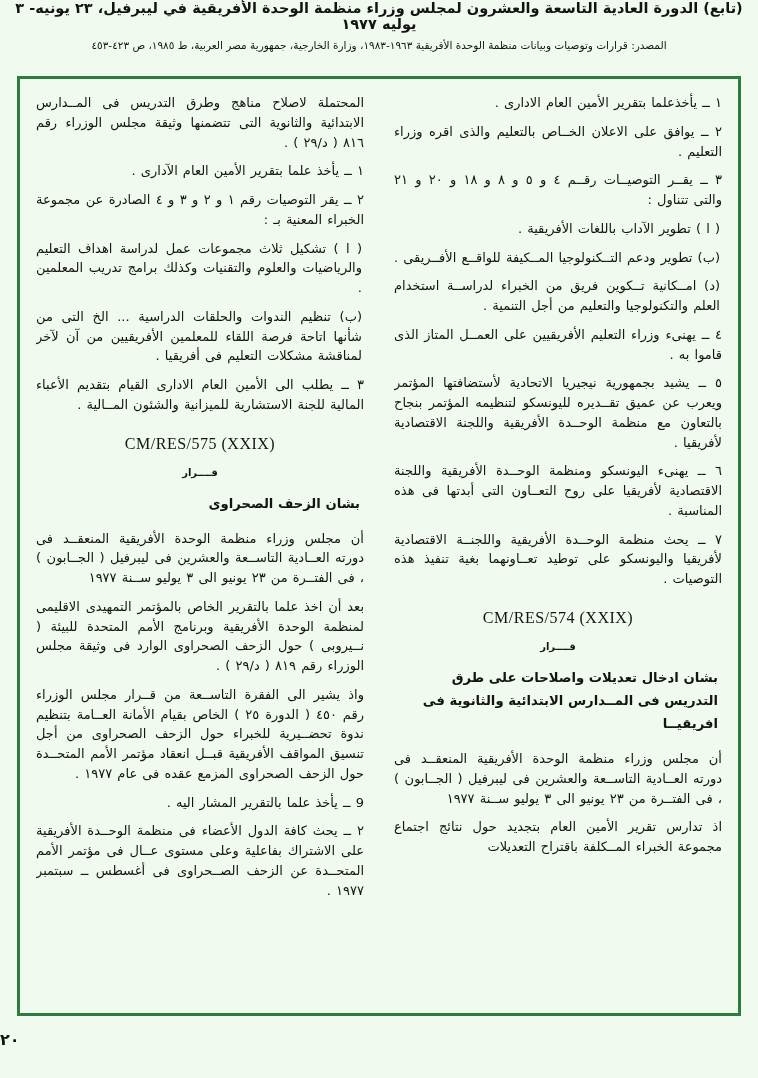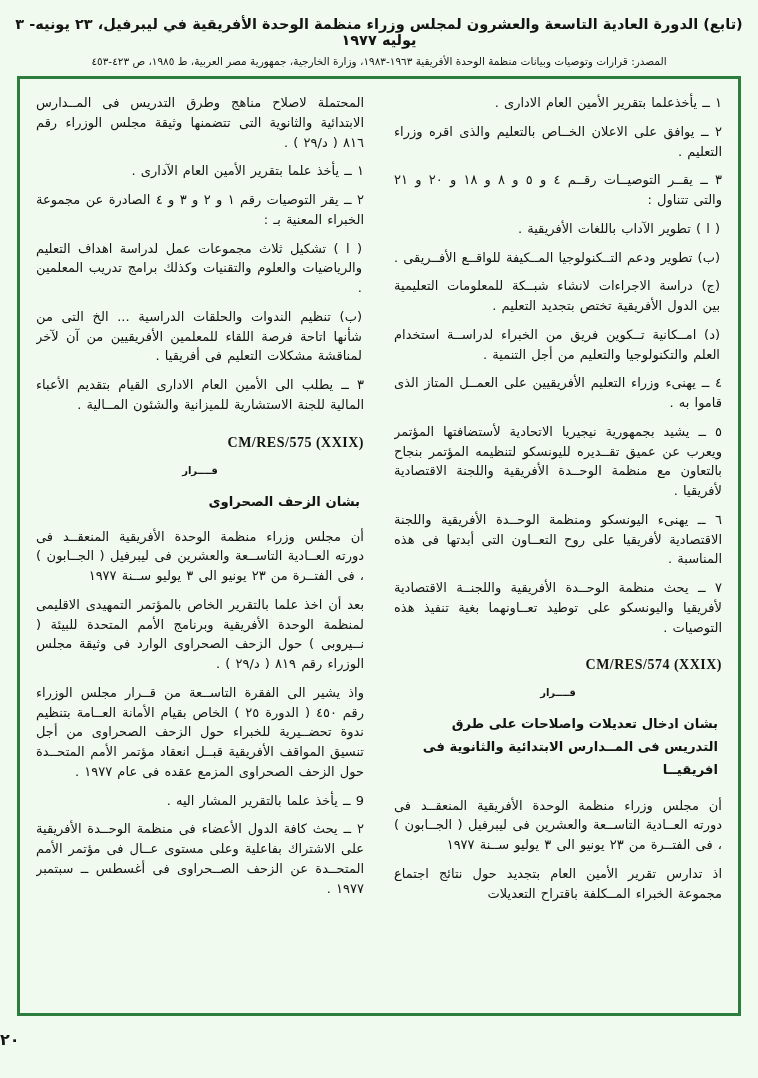--- a/index.html
+++ b/index.html
@@ -7,21 +7,21 @@
     width: 758px; height: 1078px;
     background: #f1faee;
     font-family: "DejaVu Sans", sans-serif;
     color: #141414;
     position: relative;
     overflow: hidden;
   }
   .page { position: absolute; inset: 0; }
 
   
-  .doc-header { text-align: center; direction: rtl; padding-top: 16px; }
+  .doc-header { text-align: center; direction: rtl; }
   .doc-header .line1 { font-size: 14.5px; font-weight: bold; letter-spacing: 0; }
   .doc-header .line2 { font-size: 10.5px; margin-top: 7px; }
 
   
   .frame {
     position: absolute;
     left: 17px; top: 76px;
     width: 724px; height: 940px;
     border: 3px solid #2d7d3f;
     box-sizing: border-box;
@@ -39,24 +39,24 @@
   .para {
     margin: 0 0 9px 0;
     text-align: justify;
     font-size: 13px;
     line-height: 1.52;
     word-spacing: 1px;
   }
   .sub { padding-right: 2px; }
   .code {
     direction: ltr;
-    text-align: right;
+    text-align: center;
     font-family: "Liberation Serif", serif;
-    font-weight: bold;
-    font-size: 14px;
+    font-weight: normal;
+    font-size: 16px;
     letter-spacing: 0.5px;
     margin: 20px 0 14px 0;
   }
   .qarar {
     text-align: center;
     font-weight: bold;
     font-size: 10px;
     margin: 6px 0 14px 0;
   }
   .subject {
@@ -88,21 +88,20 @@
 
   <div class="frame">
     <div class="cols">
 
       <section class="col">
         <p class="para">١ ــ يأخذعلما بتقرير الأمين العام الادارى .</p>
         <p class="para">٢ ــ يوافق على الاعلان الخــاص بالتعليم والذى اقره وزراء التعليم .</p>
         <p class="para">٣ ــ يقــر التوصيــات رقــم ٤ و ٥ و ٨ و ١٨ و ٢٠ و ٢١ والتى تتناول :</p>
         <p class="para sub">( ا ) تطوير الآداب باللغات الأفريقية .</p>
         <p class="para sub">(ب) تطوير ودعم التــكنولوجيا المــكيفة للواقــع الأفــريقى .</p>
-        <p class="para sub">(ج) دراسة الاجراءات لانشاء شبــكة للمعلومات التعليمية بين الدول الأفريقية تختص بتجديد التعليم .</p>
         <p class="para sub">(د) امــكانية تــكوين فريق من الخبراء لدراســة استخدام العلم والتكنولوجيا والتعليم من أجل التنمية .</p>
         <p class="para">٤ ــ يهنىء وزراء التعليم الأفريقيين على العمــل المتاز الذى قاموا به .</p>
         <p class="para">٥ ــ يشيد بجمهورية نيجيريا الاتحادية لأستضافتها المؤتمر ويعرب عن عميق تقــديره لليونسكو لتنظيمه المؤتمر بنجاح بالتعاون مع منظمة الوحــدة الأفريقية واللجنة الاقتصادية لأفريقيا .</p>
         <p class="para">٦ ــ يهنىء اليونسكو ومنظمة الوحــدة الأفريقية واللجنة الاقتصادية لأفريقيا على روح التعــاون التى أبدتها فى هذه المناسبة .</p>
         <p class="para">٧ ــ يحث منظمة الوحــدة الأفريقية واللجنــة الاقتصادية لأفريقيا واليونسكو على توطيد تعــاونهما بغية تنفيذ هذه التوصيات .</p>
         <p class="code">CM/RES/574 (XXIX)</p>
         <h3 class="qarar">قــــرار</h3>
         <h4 class="subject">بشان ادخال تعديلات واصلاحات على طرق التدريس فى المــدارس الابتدائية والثانوية فى افريقيــا</h4>
         <p class="para">أن مجلس وزراء منظمة الوحدة الأفريقية المنعقــد فى دورته العــادية التاســعة والعشرين فى ليبرفيل ( الجــابون ) ، فى الفتــرة من ٢٣ يونيو الى ٣ يوليو ســنة ١٩٧٧</p>
         <p class="para">اذ تدارس تقرير الأمين العام بتجديد حول نتائج اجتماع مجموعة الخبراء المــكلفة باقتراح التعديلات</p>

